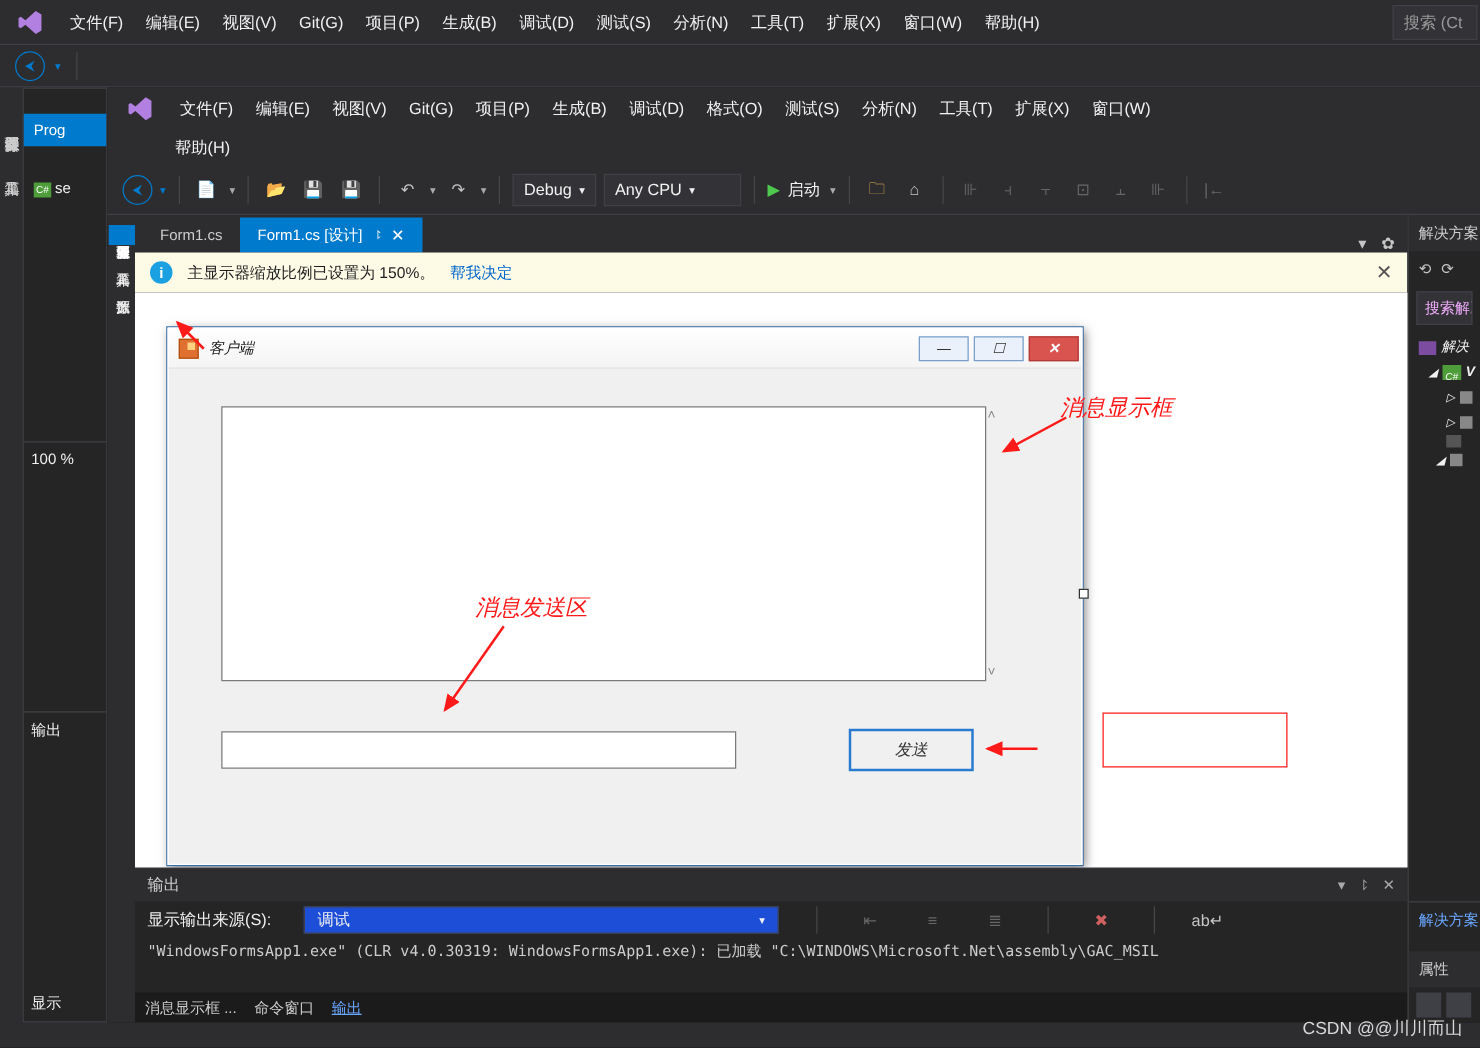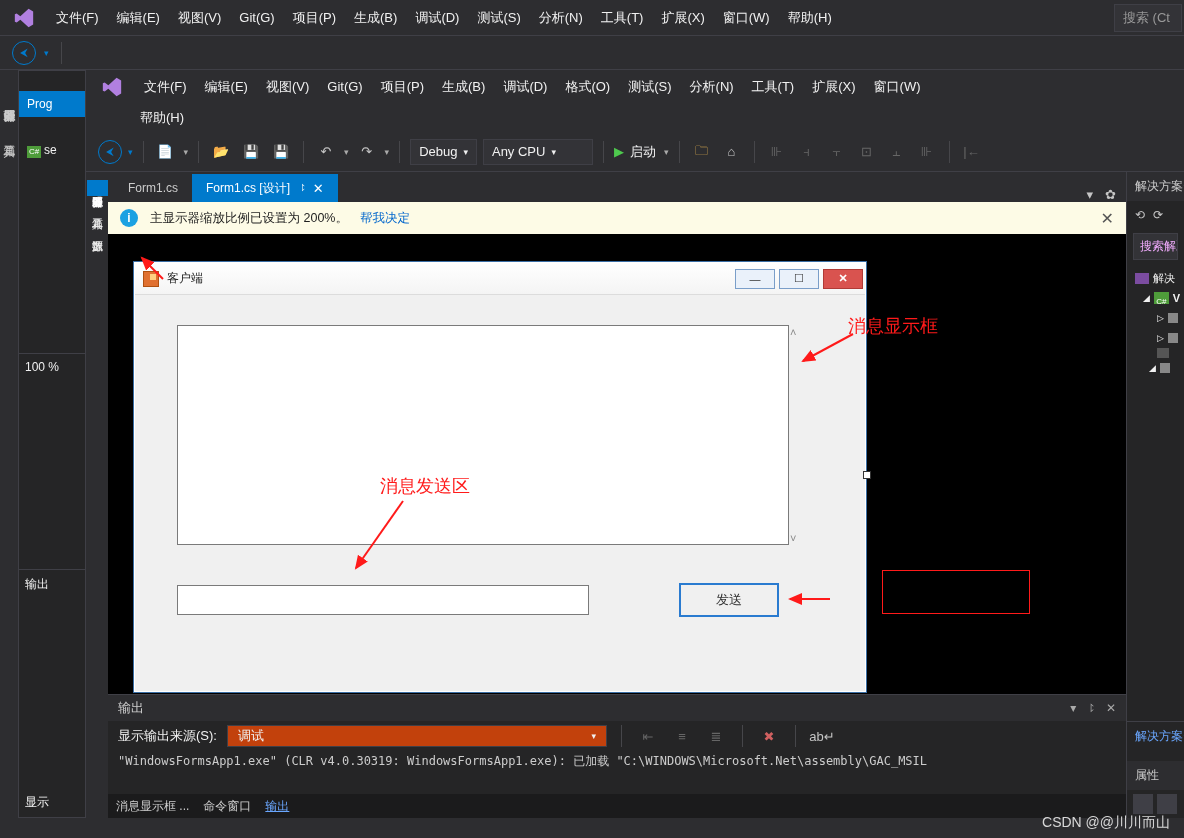--- a/index.html
+++ b/index.html
@@ -34,53 +34,53 @@
 .doc-tabs { height:30px; display:flex; align-items:flex-end; background:#2d2d30; padding-left:6px; gap:0;text-align:center; }
 .doc-tab { height:28px; display:flex; align-items:center; padding:0 14px; background:#2d2d30; color:#ccc; font-size:12px; cursor:pointer; }
 .doc-tab.active { background:#007acc; color:#fff; }
 .doc-tab .pin { margin-left:10px; font-size:10px; }
 .doc-tab .x { margin-left:8px; font-size:13px; }
 .doc-tabs-right { margin-left:auto; display:flex; gap:12px; padding-right:10px; color:#c5c5c5; }
 .info-bar { height:32px; background:#fdfbe6; display:flex; align-items:center; padding:0 12px; color:#1e1e1e; font-size:12.5px; gap:12px; }
 .info-i { width:18px; height:18px; border-radius:10px; background:#1ba1e2; color:#fff; font-weight:bold; text-align:center; line-height:18px; font-size:12px; }
 .info-link { color:#0066cc; cursor:pointer; }
 .info-close { margin-left:auto; color:#555; font-size:16px; cursor:pointer; }
-.design-surface { flex:1; background:#000000; position:relative; overflow:hidden; }
+.design-surface { flex:1; background:#ffffff; position:relative; overflow:hidden;font-style:italic; }
 .winform { position:absolute; left:26px; top:28px; width:732px; height:430px; background:#fff; box-shadow:0 0 0 1px #3a6ea5,2px 2px 8px rgba(0,0,0,.5); border:1px solid #fff; }
 .wf-titlebar { height:32px; background:linear-gradient(#fff,#f4f4f4); display:flex; align-items:center; padding:0 2px 0 8px; border-bottom:1px solid #dcdcdc; }
 .wf-icon { width:16px; height:16px; background:#e07030; border:1px solid #b05010; margin-right:8px; position:relative; }
 .wf-icon:after { content:""; position:absolute; inset:2px 2px 6px 6px; background:#ffd080; }
 .wf-title { font-size:12px; color:#222; }
 .wf-btns { margin-left:auto; display:flex; gap:4px; }
 .wf-btn { width:40px; height:20px; border:1px solid #7a9ec9; background:#eaf1fa; display:flex; align-items:center; justify-content:center; font-size:11px; color:#333; }
 .wf-btn.close { background:#d9534f; border-color:#b03a36; color:#fff; font-weight:bold; }
 .wf-body { position:absolute; inset:32px 0 0 0; background:#f0f0f0; }
 .textarea-big { position:absolute; left:42px; top:30px; width:612px; height:220px; background:#fff; border:1px solid #7a7a7a; }
 .ta-scroll { position:absolute; right:-18px; top:0; bottom:0; width:16px; display:flex; flex-direction:column; justify-content:space-between; color:#888; font-size:11px; }
 .textbox { position:absolute; left:42px; top:290px; width:412px; height:30px; background:#fff; border:1px solid #7a7a7a; }
 .send-btn { position:absolute; left:544px; top:288px; width:100px; height:34px; border:2px solid #2a7bd0; background:#f0f0f0; display:flex; align-items:center; justify-content:center; font-size:13px; color:#333; }
 .anno { position:absolute; color:#ff1a1a; font-size:18px; font-weight:500; z-index:50; }
 .dashed-box { position:absolute; border:1px solid #ff1a1a; z-index:40; }
 .right-panes { width:58px; background:#252526; border-left:1px solid #3f3f46; display:flex; flex-direction:column; font-size:12px; }
 .rp-title { padding:6px 8px; background:#2d2d30; color:#ccc; white-space:nowrap; overflow:hidden; }
 .rp-tb { height:28px; display:flex; align-items:center; gap:8px; padding:0 8px; color:#c5c5c5; }
 .rp-search { margin:4px 6px; padding:4px 6px; background:#333337; border:1px solid #3f3f46; color:#f0abfc; overflow:hidden; white-space:nowrap; }
 .rp-tree { padding:4px 4px; font-size:11px; line-height:20px; }
-.rp-tree .item { display:flex; align-items:center; gap:4px; padding-left:4px; }
+.rp-tree .item { display:flex; align-items:center; gap:4px; padding-left:4px;font-style:italic; }
 .sln-ico { width:14px; height:11px; background:#7b4ca0; }
 .cs-ico2 { display:inline-block; width:15px; height:12px; background:#4e9c3a; color:#fff; font-size:8px; text-align:center; }
 .rp-tabs { margin-top:auto; padding:6px 8px; color:#6aa7ff; border-top:1px solid #3f3f46; overflow:hidden; white-space:nowrap; }
 .rp-sec { margin-top:10px; }
 .rp-prop-tb { height:28px; padding:4px 6px; display:flex; gap:4px; }
 .prop-ico { width:20px; height:20px; background:#3f3f46; }
 .output-panel { height:100px; background:#252526; border-top:1px solid #3f3f46; display:flex; flex-direction:column; }
 .out-title { height:26px; display:flex; align-items:center; padding:0 10px; color:#ccc; background:#2d2d30; }
 .out-title-right { margin-left:auto; display:flex; gap:12px; color:#aaa; font-size:12px; }
-.out-tb { height:30px; display:flex; align-items:center; padding:0 10px; gap:10px; }
-.out-dd { background:#c2410c; border:1px solid #3f3f46; height:22px; padding:0 10px; display:flex; align-items:center; min-width:380px; justify-content:space-between; }
+.out-tb { height:30px; display:flex; align-items:center; padding:0 10px; gap:26px; }
+.out-dd { background:#1d4ed8; border:1px solid #3f3f46; height:22px; padding:0 10px; display:flex; align-items:center; min-width:380px; justify-content:space-between; }
 .out-body { flex:1; padding:2px 10px; font-family:Consolas,monospace; font-size:12px; color:#ccc; white-space:nowrap; overflow:hidden; }
 .out-tabs { height:24px; display:flex; align-items:center; padding:0 8px; gap:14px; }
 .out-tabs .t { font-size:12px; color:#ccc; }
 .out-tabs .t.active { color:#6aa7ff; text-decoration:underline; }
 .watermark { position:absolute; right:14px; bottom:6px; color:#d8d8d8; font-size:14px; }
 svg.arrow { position:absolute; z-index:45; pointer-events:none; }
 </style>
 </head>
 <body>
 
@@ -181,21 +181,21 @@
             <span class="pin">⥏</span>
             <span class="x">✕</span>
           </div>
           <div class="doc-tabs-right">
             <span>▾</span>
             <span>✿</span>
           </div>
         </div>
         <div class="info-bar">
           <span class="info-i">i</span>
-          <span>主显示器缩放比例已设置为 200%。</span>
+          <span>主显示器缩放比例已设置为 150%。</span>
           <span class="info-link">帮我决定</span>
           <span class="info-close">✕</span>
         </div>
 
         <div class="design-surface">
           <div class="winform">
             <div class="wf-titlebar">
               <div class="wf-icon"></div>
               <div class="wf-title">客户端</div>
               <div class="wf-btns">

